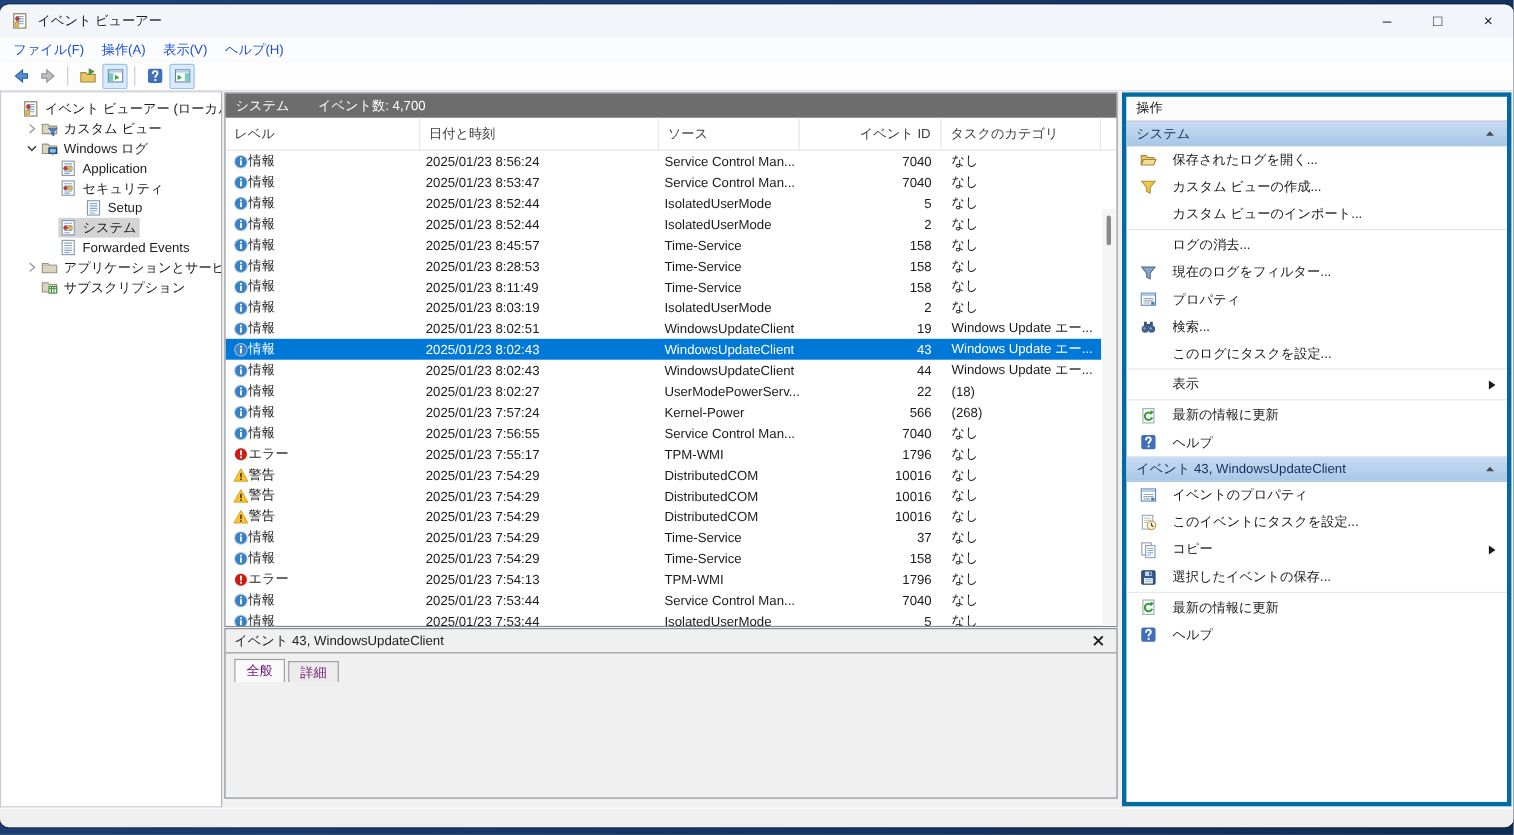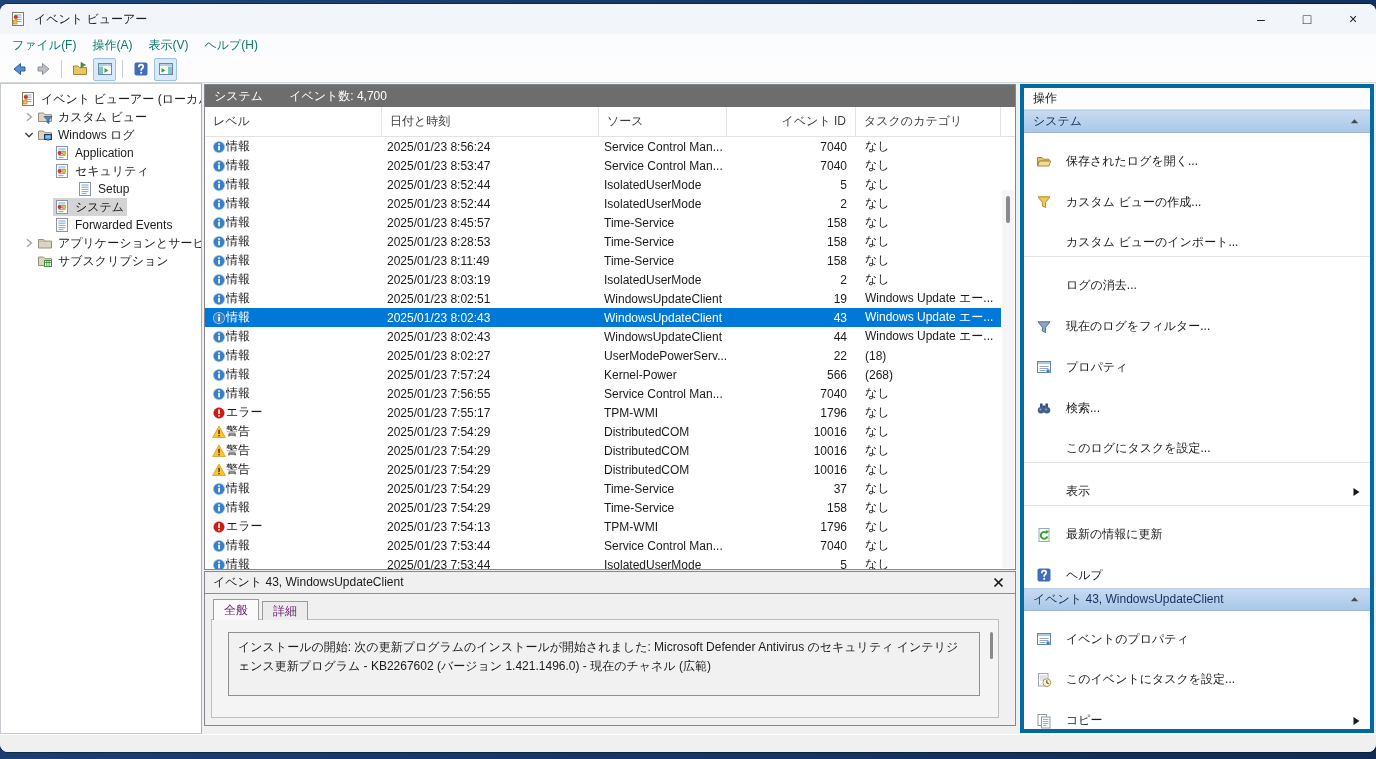--- a/index.html
+++ b/index.html
@@ -14,21 +14,21 @@
   
   .titlebar { height:30px; background:#f2f6fb; display:flex; align-items:center; padding-left:10px; flex:0 0 auto; }
   .titlebar .app-ic { width:16px; height:16px; margin-right:8px; }
   .titlebar .ttl { font-size:12px; color:#1a1a1a; }
   .win-controls { margin-left:auto; display:flex; height:100%; }
   .win-btn { width:46px; height:100%; border:0; background:transparent; font-size:14px; color:#222;
     display:flex; align-items:center; justify-content:center; font-family:inherit; }
 
   
   .menubar { height:22px; background:#fbfcfd; display:flex; align-items:center; padding-left:4px; flex:0 0 auto; }
-  .menu-item { padding:2px 8px; color:#0f766e; }
+  .menu-item { padding:2px 8px; color:#1d4ed8; }
 
   
   .toolbar { height:27px; background:#fdfdfe; border-bottom:1px solid #d5d8db; display:flex; align-items:center; padding-left:6px; flex:0 0 auto; }
   .tb-btn { width:23px; height:23px; display:flex; align-items:center; justify-content:center; border:1px solid transparent; border-radius:2px; margin:0 1px; background:transparent; }
   .tb-btn.hl { background:var(--c-toolbar-highlight-bg,#d9eafa); border-color:var(--c-toolbar-highlight-border,#9ac1e6); }
   .tb-sep { width:1px; height:18px; background:#c9ccd0; margin:0 5px; }
 
   
   .content { position:relative; flex:1 1 auto; background:#f0f0f0; }
 
@@ -70,21 +70,21 @@
   .pv-scroll { position:absolute; right:2px; top:4px; bottom:4px; width:10px; background:#f4f4f4; }
   .pv-scroll .thumb { position:absolute; top:8px; left:4px; width:3px; height:27px; background:#8a8a8a; border-radius:2px; }
 
   
   .actions-panel { position:absolute; left:1020px; right:2px; top:1px; bottom:1px; background:#fff; border:4px solid #0369a1; overflow:hidden; }
   .actions-title { height:22px; display:flex; align-items:center; padding-left:9px; background:#fdfdfd; border-bottom:1px solid #e0e0e0; color:#1a1a1a; }
   .sec-head { height:23px; display:flex; align-items:center; padding:0 10px 0 9px;
     background:linear-gradient(var(--c-section-header-gradient-top,#c7dbf1),var(--c-section-header-gradient-bottom,#a9c7e8));
     border-top:1px solid #b9cfe8; border-bottom:1px solid #9bb7d8; color:#16305c; }
   .sec-head .arr { margin-left:auto; display:flex; }
-  .act-item { height:24.8px; display:flex; align-items:center; padding-left:12px; position:relative; color:#1a1a1a;margin-top:16px; }
+  .act-item { height:24.8px; display:flex; align-items:center; padding-left:12px; position:relative; color:#1a1a1a; }
   .act-item .a-ic { width:18px; height:16px; margin-right:12px; flex:0 0 auto; display:flex; align-items:center; }
   .act-item .sub { position:absolute; right:9px; display:flex; }
   .act-sep { height:1px; background:#e4e4e4; margin:1px 0; }
 
   .statusbar { height:18px; flex:0 0 auto; background:#f0f0f0; border-top:1px solid #ffffff; }
   svg { display:block; }
 </style>
 </head>
 <body>
 
@@ -784,26 +784,20 @@
                 <line x1="1.5" y1="1.5" x2="9.5" y2="9.5"></line>
                 <line x1="9.5" y1="1.5" x2="1.5" y2="9.5"></line>
               </g>
             </svg>
           </button>
       </div>
       <div class="tabs">
           <span class="tab active">全般</span>
           <span class="tab">詳細</span>
         </div>
-      <div class="tab-page">
-        <div class="msg-box">インストールの開始: 次の更新プログラムのインストールが開始されました: Microsoft Defender Antivirus のセキュリティ インテリジェンス更新プログラム - KB2267602 (バージョン 1.421.1496.0) - 現在のチャネル (広範)</div>
-        <div class="pv-scroll">
-          <div class="thumb"></div>
-        </div>
-      </div>
     </div>
 
     <div class="actions-panel">
       <div class="actions-title">操作</div>
       <div id="actions-sections">
           <div class="sec-head">
     <span class="sec-label">システム</span>
     <span class="arr">
               <svg width="11" height="11" viewBox="0 0 12 12">
                 <path d="M2 8 L6 3.5 L10 8 Z" fill="#4a4a4a"></path>

